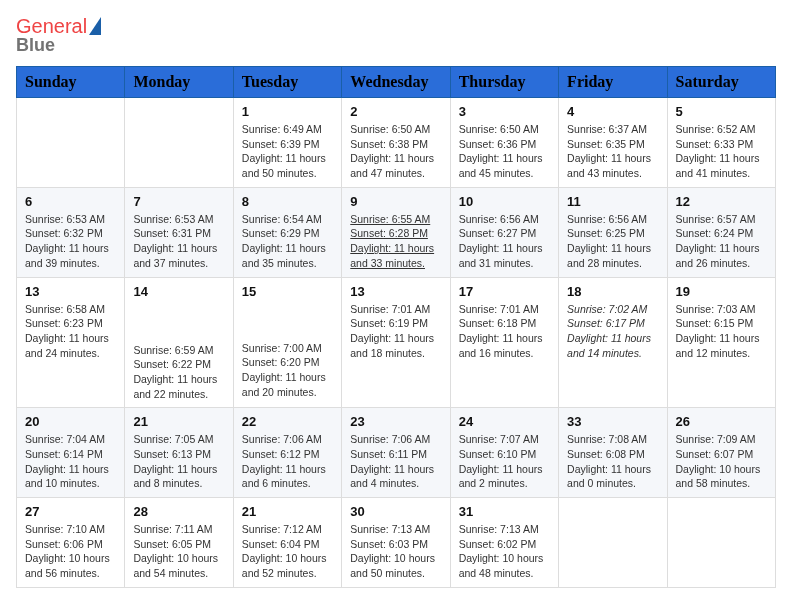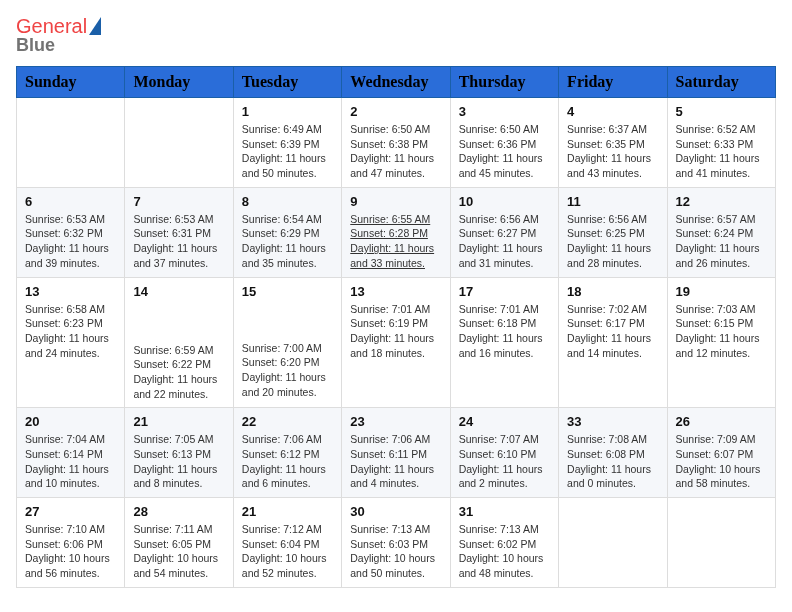--- a/index.html
+++ b/index.html
@@ -227,21 +227,21 @@
 Daylight: 11 hours and 18 minutes.</div>
         </td>
         <td>
           <span class="day-num">17</span>
           <div class="day-info" style="white-space: pre-line;">Sunrise: 7:01 AM
 Sunset: 6:18 PM
 Daylight: 11 hours and 16 minutes.</div>
         </td>
         <td>
           <span class="day-num">18</span>
-          <div class="day-info" style="white-space: pre-line;">Sunrise: 7:02 AM
+          <div class="day-info" style="white-space: pre-line; font-style: italic;">Sunrise: 7:02 AM
 Sunset: 6:17 PM
 Daylight: 11 hours and 14 minutes.</div>
         </td>
         <td>
           <span class="day-num">19</span>
           <div class="day-info" style="white-space: pre-line;">Sunrise: 7:03 AM
 Sunset: 6:15 PM
 Daylight: 11 hours and 12 minutes.</div>
         </td>
       </tr>

